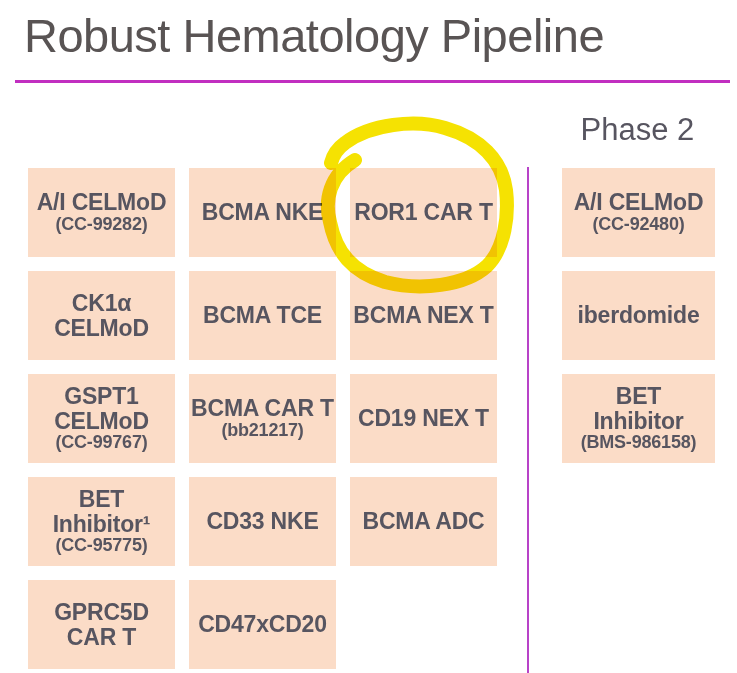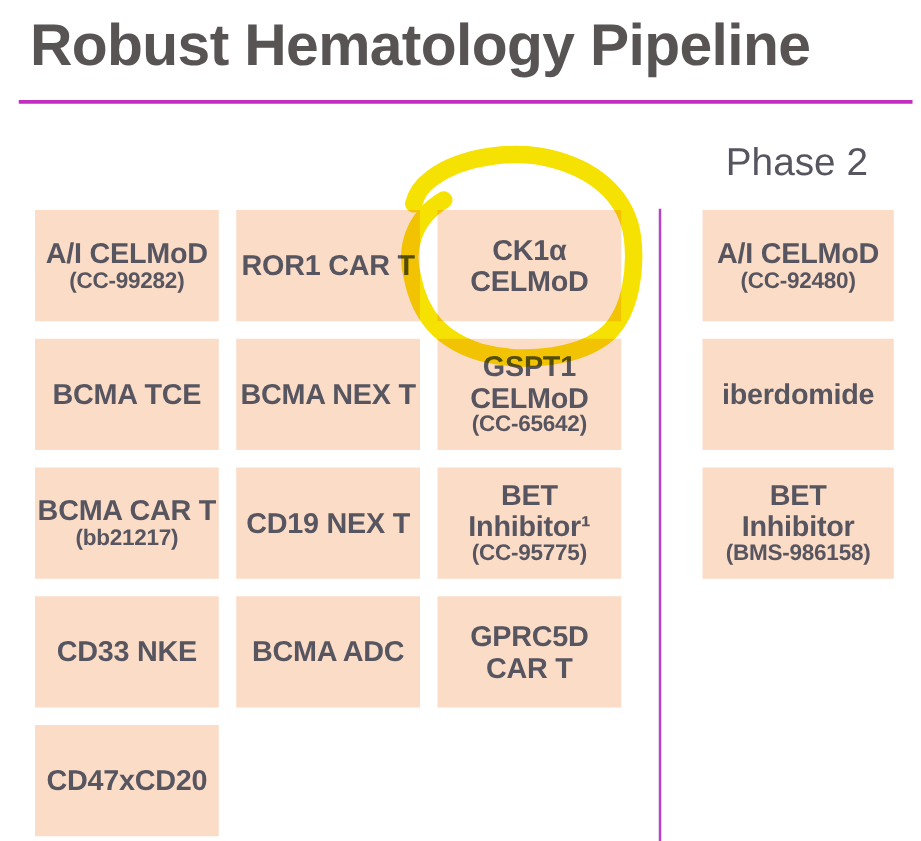--- a/index.html
+++ b/index.html
@@ -14,21 +14,21 @@
     height: 673px;
     background: #ffffff;
     overflow: hidden;
   }
   .title {
     position: absolute;
     left: 24px;
     top: 10px;
     font-size: 47px;
     line-height: 52px;
-    font-weight: 700;
+    font-weight: 400;
     letter-spacing: -0.5px;
     color: var(--title-text, #595454);
     white-space: nowrap;
   }
   .title-rule {
     position: absolute;
     left: 15px;
     width: 715px;
     top: 80px;
     height: 3px;
@@ -114,40 +114,44 @@
   <div class="title-rule"></div>
 
   <div class="phase-header phase2-header">Phase 2</div>
 
   <div class="grid phase1">
     <div class="box">
       <div class="main">A/I CELMoD</div>
       <div class="sub">(CC-99282)</div>
     </div>
     <div class="box">
+      <div class="main">BCMA NKE</div>
+      <div class="sub"></div>
+    </div>
+    <div class="box">
       <div class="main">ROR1 CAR T</div>
       <div class="sub"></div>
     </div>
     <div class="box">
       <div class="main">CK1α
 CELMoD</div>
       <div class="sub"></div>
     </div>
     <div class="box">
       <div class="main">BCMA TCE</div>
       <div class="sub"></div>
     </div>
     <div class="box">
       <div class="main">BCMA NEX T</div>
       <div class="sub"></div>
     </div>
     <div class="box">
       <div class="main">GSPT1
 CELMoD</div>
-      <div class="sub">(CC-65642)</div>
+      <div class="sub">(CC-99767)</div>
     </div>
     <div class="box">
       <div class="main">BCMA CAR T</div>
       <div class="sub">(bb21217)</div>
     </div>
     <div class="box">
       <div class="main">CD19 NEX T</div>
       <div class="sub"></div>
     </div>
     <div class="box">

